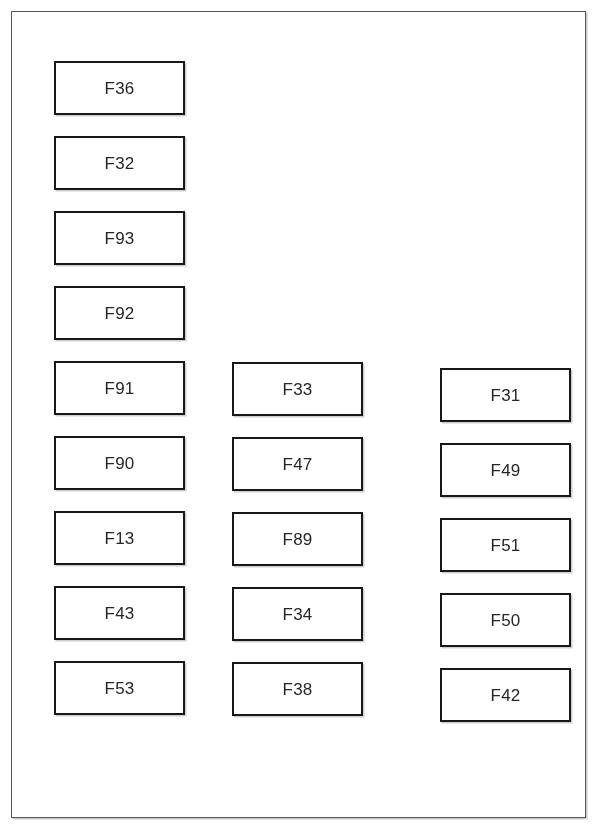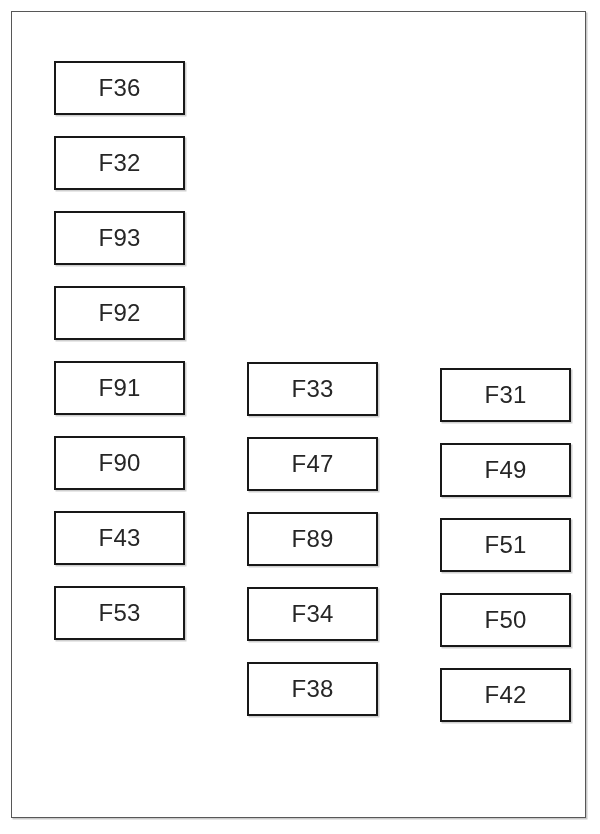--- a/index.html
+++ b/index.html
@@ -26,40 +26,40 @@
     border: 1.6px solid #575757;
     background: #ffffff;
     box-shadow: 1.5px 1.5px 0 0 #c9c9c9;
   }
   
   .fuse-column {
     position: absolute;
     width: 131px;
   }
   #fuse-column-1 { left: 42px; top: 49px; }
-  #fuse-column-2 { left: 235px; top: 350px; }
+  #fuse-column-2 { left: 220px; top: 350px; }
   #fuse-column-3 { left: 428px; top: 350px; margin-top: 6px; }
 
   .fuse-slot {
     position: relative;
     box-sizing: border-box;
     width: 131px;
     height: 54px;
     margin-bottom: 21px;
     border: 2.6px solid #181818;
     background: #ffffff;
     display: flex;
     align-items: center;
     justify-content: center;
     box-shadow: 1.5px 1.5px 0 0 #cfcfcf;
   }
   .fuse-slot:last-child { margin-bottom: 0; }
 
   .fuse-label {
-    font-size: 24px;
+    font-size: 17px;
     line-height: 1;
     color: #262626;
     letter-spacing: 0.2px;
     user-select: none;
   }
 </style>
 </head>
 <body>
 
 <div id="canvas">
@@ -77,20 +77,23 @@
         <span class="fuse-label">F93</span>
       </div>
       <div class="fuse-slot">
         <span class="fuse-label">F92</span>
       </div>
       <div class="fuse-slot">
         <span class="fuse-label">F91</span>
       </div>
       <div class="fuse-slot">
         <span class="fuse-label">F90</span>
+      </div>
+      <div class="fuse-slot">
+        <span class="fuse-label">F13</span>
       </div>
       <div class="fuse-slot">
         <span class="fuse-label">F43</span>
       </div>
       <div class="fuse-slot">
         <span class="fuse-label">F53</span>
       </div>
     </div>
 
     <div class="fuse-column" id="fuse-column-2">

